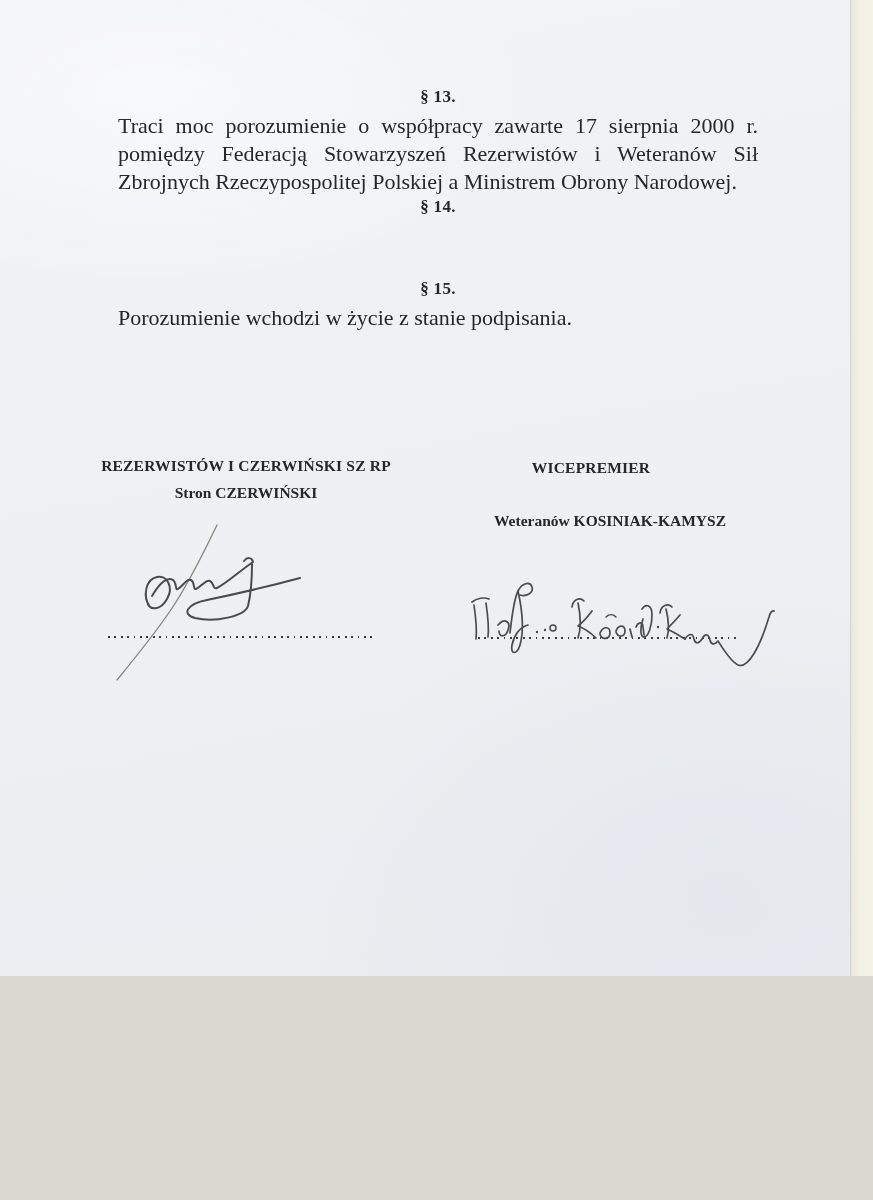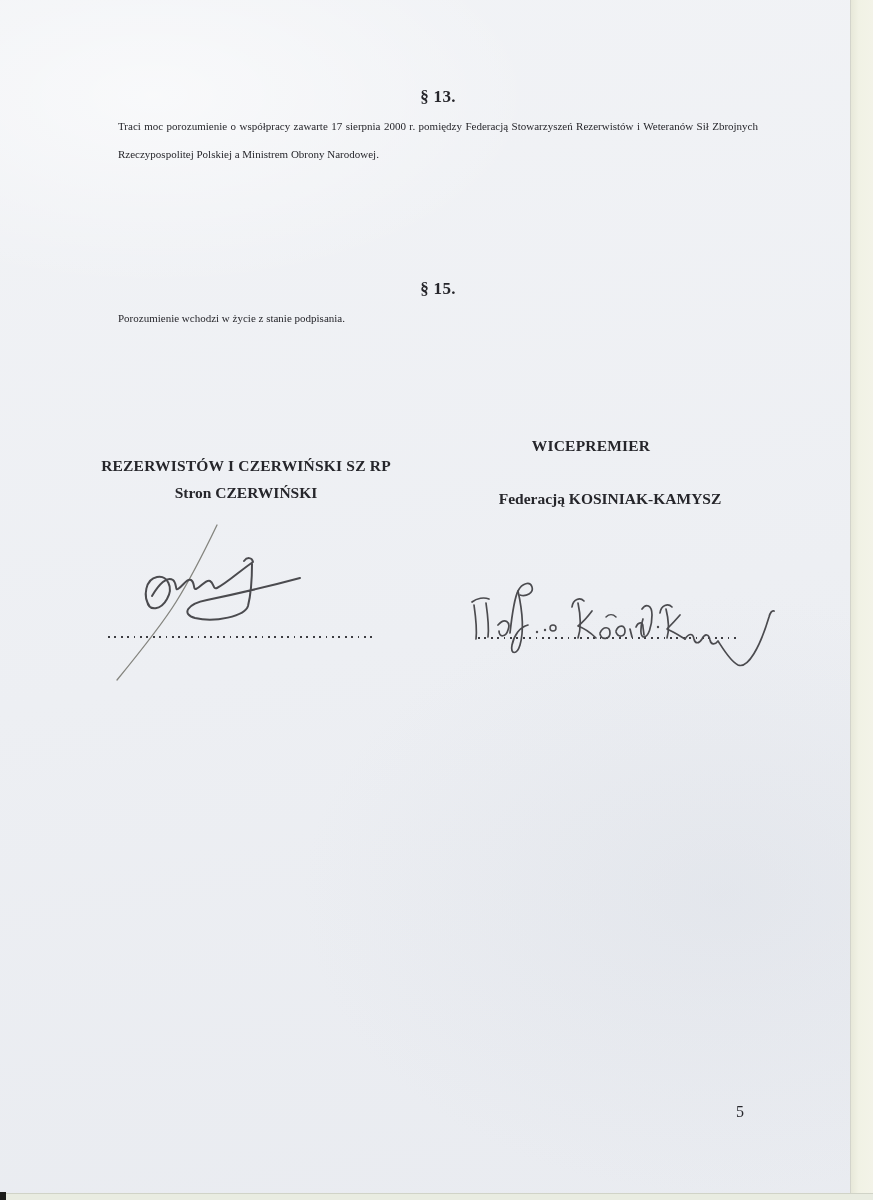--- a/index.html
+++ b/index.html
@@ -3,21 +3,21 @@
 <meta charset="utf-8">
 <style>
   html, body { margin: 0; padding: 0; }
   body {
     font-family: "Liberation Serif", "DejaVu Serif", serif;
     background: #d9d9d2;
   }
   .scan {
     position: relative;
     width: 873px;
-    height: 1200px;
+    height: 976px;
     overflow: hidden;
     background: #0f172a;
   }
   
   .paper {
     position: absolute;
     left: 0; top: 0;
     width: 850px; height: 1193px;
     background-color: #edeff3;
     background-image:
@@ -55,41 +55,41 @@
     left: 118px; width: 640px;
     text-align: center;
     font-weight: bold;
     font-size: 17px;
     line-height: 22px;
     letter-spacing: 0.3px;
   }
   .sec-para {
     position: absolute;
     left: 118px; width: 640px;
-    font-size: 11px;
+    font-size: 22px;
     line-height: 28px;
     text-align: justify;
     text-align-last: left;
   }
   .h13 { top: 86px; }
   .p13 { top: 112px; }
   .h14 { top: 196px; }
   .p14 { top: 222px; }
   .h15 { top: 278px; }
   .p15 { top: 304px; }
 
   
   .sig-col {
     position: absolute;
     width: 302px;
     text-align: center;
     font-weight: bold;
   }
   .sig-col-left  { left: 95px;  top: 452px; }
-  .sig-col-right { left: 450px; top: 432px; }
+  .sig-col-right { left: 450px; top: 454px; }
   .sig-title {
     font-size: 15.5px;
     line-height: 27px;
     letter-spacing: 0.2px;
   }
   .sig-rank {
     font-size: 14px;
     line-height: 27px;
     margin-top: 3px;
   }
@@ -126,33 +126,34 @@
 </head>
 <body>
 
 <div class="scan">
 
   <div class="paper">
 
     <div class="sec-heading h13">§ 13.</div>
     <div class="sec-para p13">Traci moc porozumienie o współpracy zawarte 17 sierpnia 2000 r. pomiędzy Federacją Stowarzyszeń Rezerwistów i Weteranów Sił Zbrojnych Rzeczypospolitej Polskiej a Ministrem Obrony Narodowej.</div>
 
+    <div class="sec-heading h14">§ 14.</div>
 
     <div class="sec-heading h15">§ 15.</div>
     <div class="sec-para p15">Porozumienie wchodzi w życie z stanie podpisania.</div>
 
     <div class="sig-col sig-col-left">
       <div class="sig-title">REZERWISTÓW I CZERWIŃSKI SZ RP</div>
       <div class="sig-name">Stron CZERWIŃSKI</div>
     </div>
 
     <div class="sig-col sig-col-right">
       <div class="sig-title shift-l">WICEPREMIER</div>
       <div class="sig-spacer"></div>
-      <div class="sig-name shift-r">Federacją KOSINIAK-KAMYSZ</div>
+      <div class="sig-name shift-r">Weteranów KOSINIAK-KAMYSZ</div>
     </div>
 
     <div class="dotline dotline-left"></div>
     <div class="dotline dotline-right"></div>
 
     <svg class="sig-svg sig-svg-left" viewBox="0 0 220 200" aria-hidden="true">
 
       <path class="pen-thin" stroke-width="1.3" d="M 122 25 C 110 50, 96 78, 81 102 C 68 123, 40 158, 22 180"></path>
 
       <path class="pen" stroke-width="2" d="M 55 107 C 47 96, 51 79, 62 77 C 72 75, 79 87, 72 99 C 66 110, 54 112, 52 101"></path>

